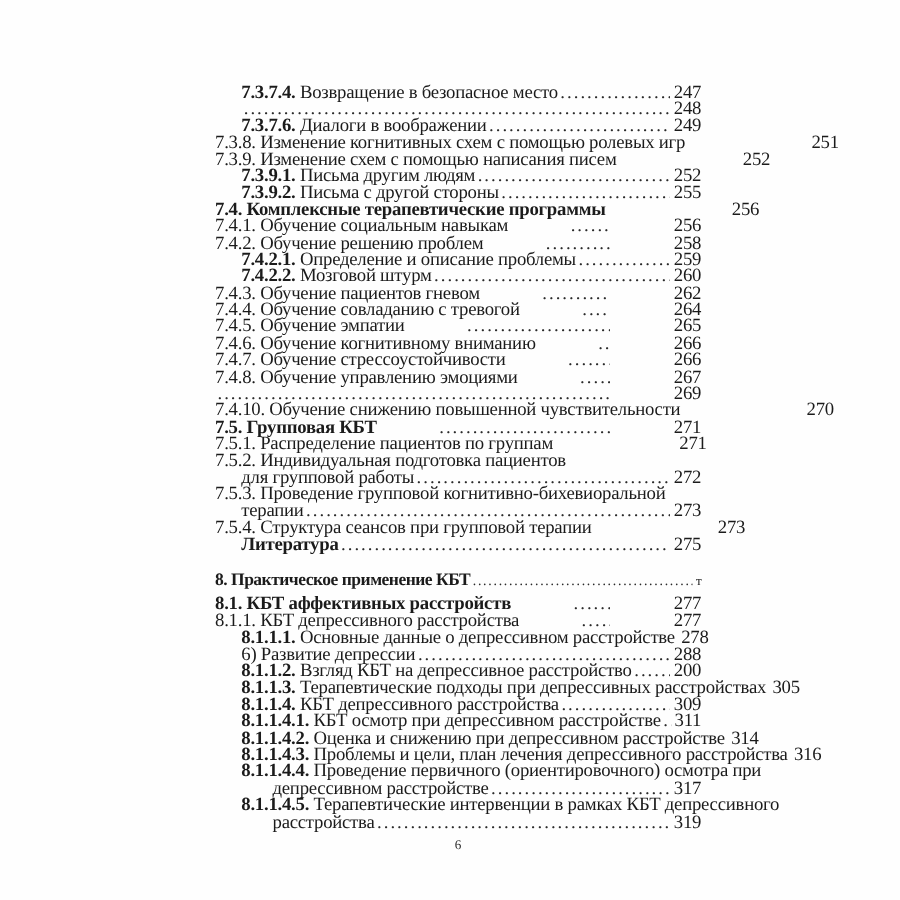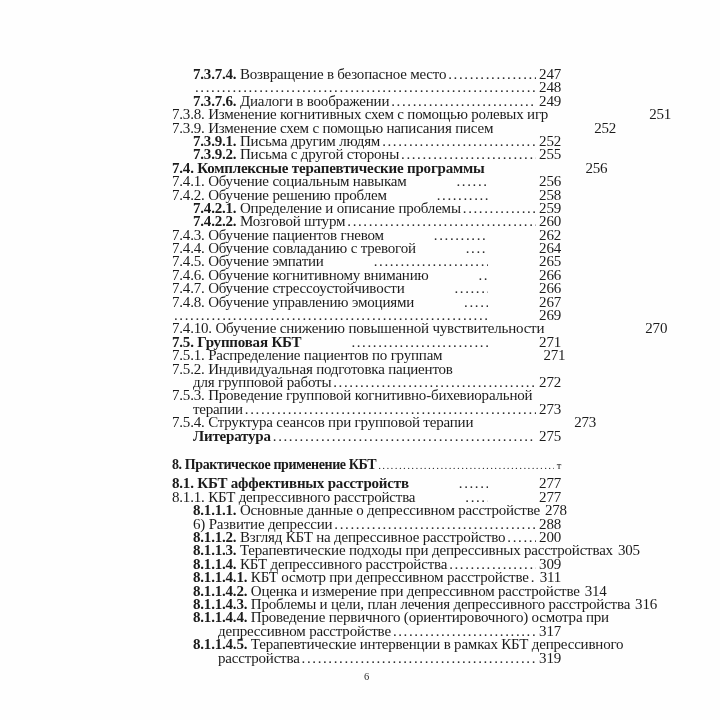--- a/index.html
+++ b/index.html
@@ -257,21 +257,21 @@
         <span class="label"><span class="num-bold">8.1.1.4.</span> <span>КБТ депрессивного расстройства</span></span>
         <span class="dots">............................................................................................................................................................................................................................................................................................................</span>
         <span class="page">309</span>
       </div>
       <div class="row lvl-b">
         <span class="label"><span class="num-bold">8.1.1.4.1.</span> <span>КБТ осмотр при депрессивном расстройстве</span></span>
         <span class="dots">............................................................................................................................................................................................................................................................................................................</span>
         <span class="page">311</span>
       </div>
       <div class="row lvl-b">
-        <span class="label"><span class="num-bold">8.1.1.4.2.</span> <span>Оценка и измерение при депрессивном расстройстве</span></span>
+        <span class="label"><span class="num-bold">8.1.1.4.2.</span> <span>Оценка и снижению при депрессивном расстройстве</span></span>
         <span class="dots">............................................................................................................................................................................................................................................................................................................</span>
         <span class="page">314</span>
       </div>
       <div class="row lvl-b">
         <span class="label"><span class="num-bold">8.1.1.4.3.</span> <span>Проблемы и цели, план лечения депрессивного расстройства</span></span>
         <span class="dots">............................................................................................................................................................................................................................................................................................................</span>
         <span class="page">316</span>
       </div>
       <div class="row lvl-b">
         <span class="label"><span class="num-bold">8.1.1.4.4.</span> <span>Проведение первичного (ориентировочного) осмотра при</span></span>

